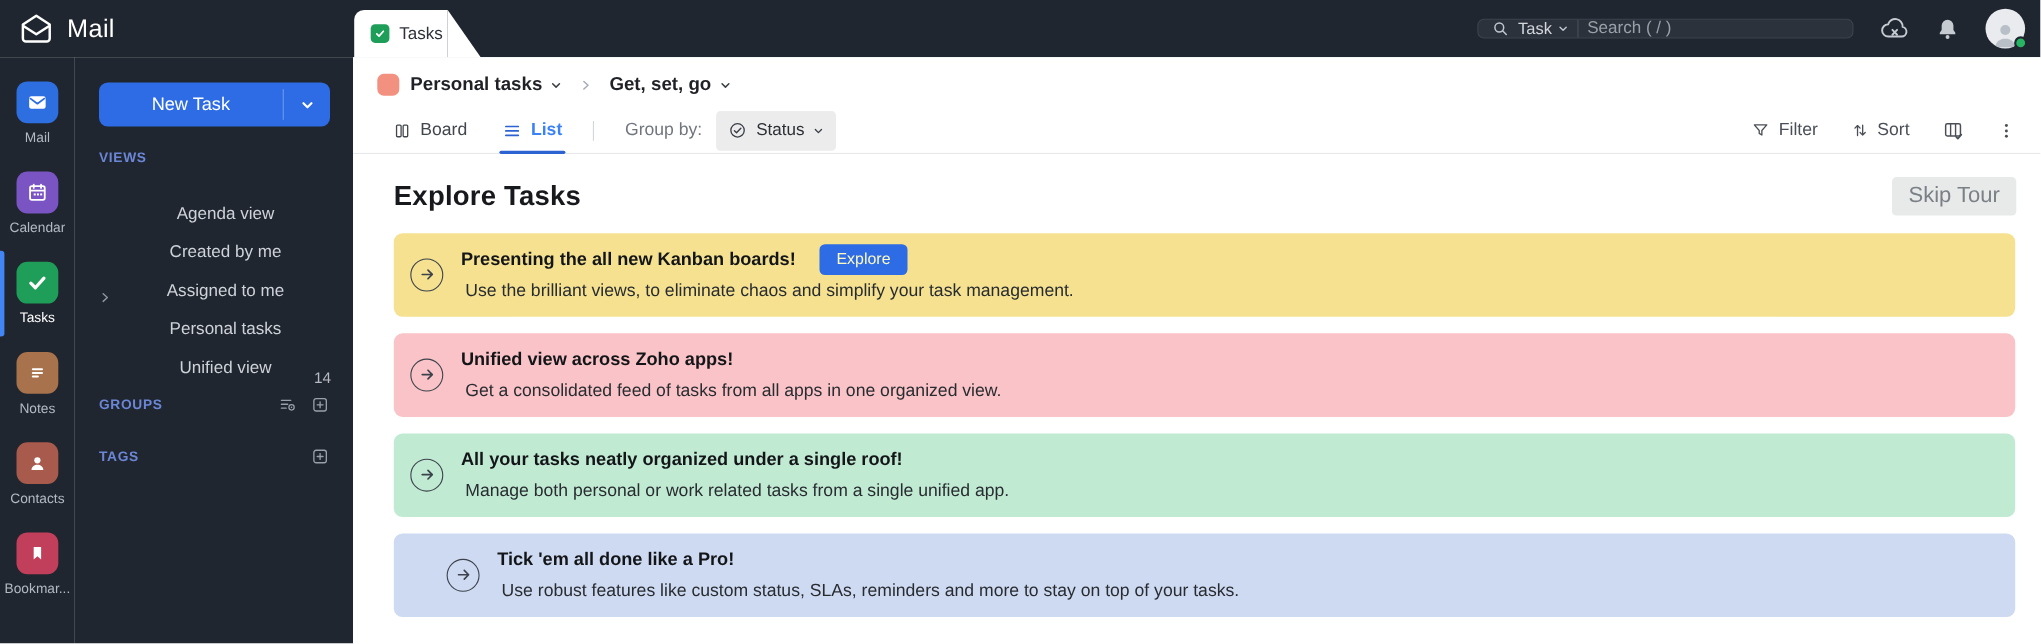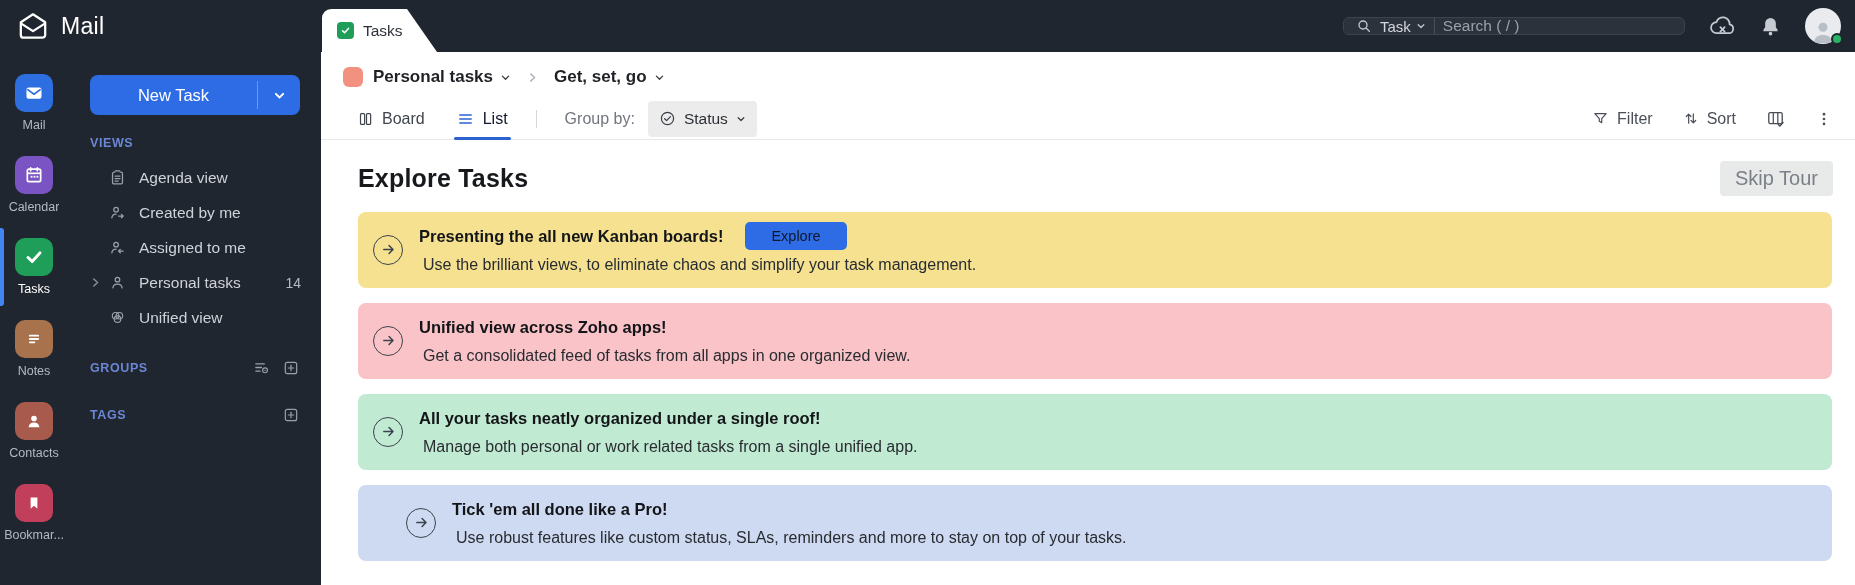--- a/index.html
+++ b/index.html
@@ -37,22 +37,22 @@
     background:#4285f4; border-radius:0 3px 3px 0; }
 
   
   .sidebar { position:absolute; top:52px; left:68px; width:253px; bottom:0; background:#20262f; z-index:3; }
   .new-task-btn { margin:23px 21px 0 22px; height:40px; background:#2d6ce5; border-radius:8px;
     display:flex; align-items:stretch; cursor:pointer; overflow:hidden; }
   .new-task-main { flex:1; display:flex; align-items:center; justify-content:center; color:#fff; font-size:16.5px; }
   .new-task-divider { width:1px; background:rgba(255,255,255,.3); margin:6px 0; }
   .new-task-caret { width:42px; display:flex; align-items:center; justify-content:center; }
   .side-header { margin:21px 22px 10px 22px; font-size:12.5px; font-weight:bold; letter-spacing:.6px; color:#6b86d6; }
-  .view-item { height:35px; display:flex; align-items:center; gap:13px; padding-left:41px; padding-right:20px;
-    color:#ced2d9; font-size:15.5px; cursor:pointer; position:relative; }
+  .view-item { height:35px; display:flex; align-items:center; gap:26px; padding-left:41px; padding-right:20px;
+    color:#ced2d9; font-size:15.5px; cursor:pointer; position:relative;flex-direction:column; }
   .view-item .expander { position:absolute; left:22px; }
   .view-count { margin-left:auto; font-size:14px; color:#b6bbc3; }
   .group-row { display:flex; align-items:center; margin:24px 22px 0 22px; }
   .group-row .side-header2 { font-size:12.5px; font-weight:bold; letter-spacing:.6px; color:#6b86d6; }
   .group-actions { margin-left:auto; display:flex; align-items:center; gap:13px; }
   .tags-row { margin-top:31px; }
 
   
   .main-content { position:absolute; top:52px; left:321px; right:0; bottom:0; background:#ffffff; z-index:6; }
   .tab { position:absolute; top:-43px; left:1px; display:flex; height:43px; }
@@ -63,21 +63,21 @@
 
   .crumb-row { display:flex; align-items:center; gap:10px; padding:15px 0 0 22px; }
   .crumb-swatch { width:20px; height:20px; border-radius:6px; background:#f29180; }
   .crumb-name { font-size:17px; font-weight:bold; color:#1f2126; display:flex; align-items:center; gap:7px; cursor:pointer; }
   .crumb-sep { margin:0 6px; display:flex; }
 
   .toolbar { margin-top:11px; height:42px; display:flex; align-items:center; padding-left:37px; padding-right:22px;
     border-bottom:1px solid #e7e8ea; }
   .tb-item { display:flex; align-items:center; gap:9px; font-size:16px; color:#41454c; cursor:pointer; height:100%; position:relative; }
   .tb-board { margin-right:32px; }
-  .tb-list { color:#0f172a; }
+  .tb-list { color:#3b82f6;font-weight:bold; }
   .tb-list::after { content:""; position:absolute; left:-3px; right:-3px; bottom:-1px; height:3px; background:#2d62d2; border-radius:2px; }
   .tb-divider { width:1px; height:18px; background:#d3d6da; margin:0 28px; }
   .groupby-label { color:#71767e; font-size:16px; margin-right:13px; }
   .status-pill { display:flex; align-items:center; gap:8px; background:#ececed; border-radius:4px; height:36px;
     padding:0 11px; cursor:pointer; }
   .status-pill .pill-text { font-size:15.5px; color:#2b2f34; }
   .toolbar-right { margin-left:auto; display:flex; align-items:center; gap:30px; }
   .tr-item { display:flex; align-items:center; gap:8px; font-size:16px; color:#4a4f57; cursor:pointer; }
 
   .explore-row { display:flex; align-items:center; margin:21px 22px 0 37px; }
@@ -86,21 +86,21 @@
     color:#7b8087; font-size:20px; font-family:inherit; cursor:pointer; }
 
   .banners { margin:16px 23px 0 37px; }
   .banner { display:flex; align-items:center; border-radius:8px; margin-bottom:15px; padding:10px 0 11px 0; }
   .banner-arrow { flex:0 0 auto; width:30px; height:30px; border:1.6px solid #3c434c; border-radius:50%;
     margin:0 16px 0 15px; display:flex; align-items:center; justify-content:center; align-self:center; cursor:pointer; }
   .banner-text { display:flex; flex-direction:column; }
   .banner-title-row { display:flex; align-items:center; gap:22px; min-height:28px; }
   .banner-title { font-size:16.5px; font-weight:bold; color:#131518; }
   .banner-sub { font-size:16px; color:#282c31; margin-top:3px; padding-left:4px; line-height:24px; }
-  .explore-btn { background:#2d6ce5; color:#0f172a; border:none; border-radius:5px; padding:6px 26px;
+  .explore-btn { background:#2d6ce5; color:#fef9c3; border:none; border-radius:5px; padding:6px 15px;
     font-size:14.5px; font-family:inherit; cursor:pointer; }
 </style>
 </head>
 <body>
 
 <div class="topbar">
   <div class="logo-wrap">
     <svg width="34" height="30" viewBox="0 0 36 32">
       <path d="M5 12 L18 3.5 L31 12 V25.5 a3 3 0 0 1 -3 3 H8 a3 3 0 0 1 -3 -3 Z" fill="none" stroke="#ffffff" stroke-width="2.4" stroke-linejoin="round"></path>
       <path d="M5.5 13.5 l12.5 8 l12.5 -8" fill="none" stroke="#ffffff" stroke-width="2.4" stroke-linejoin="round"></path>

